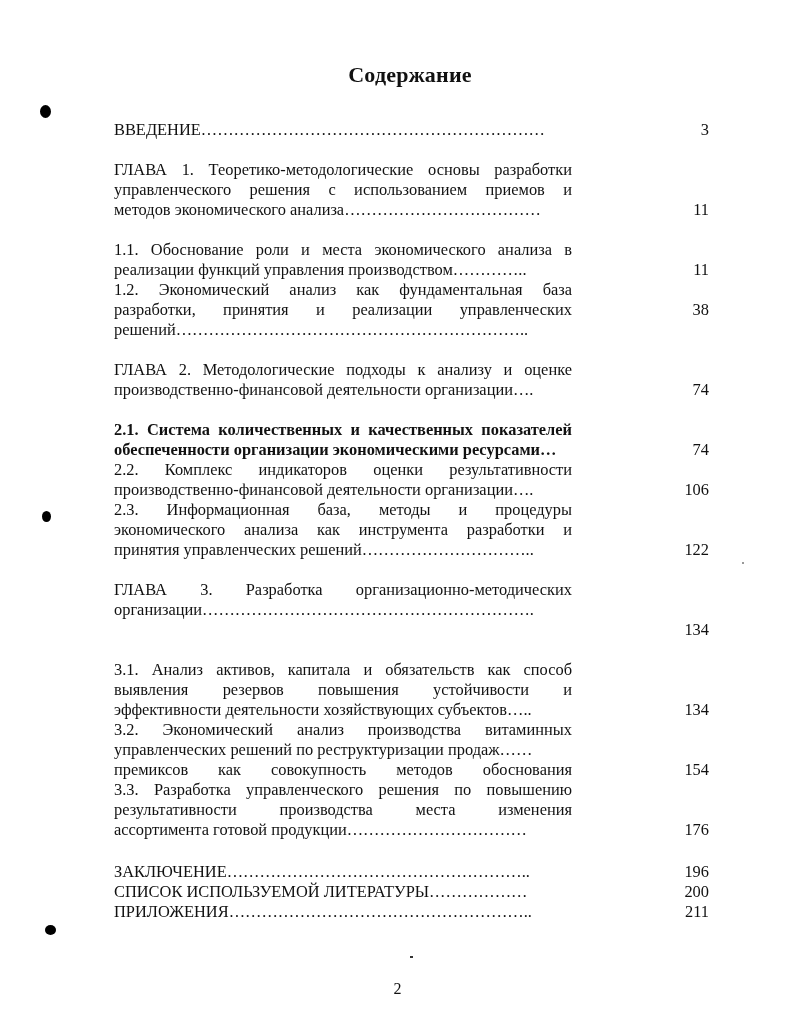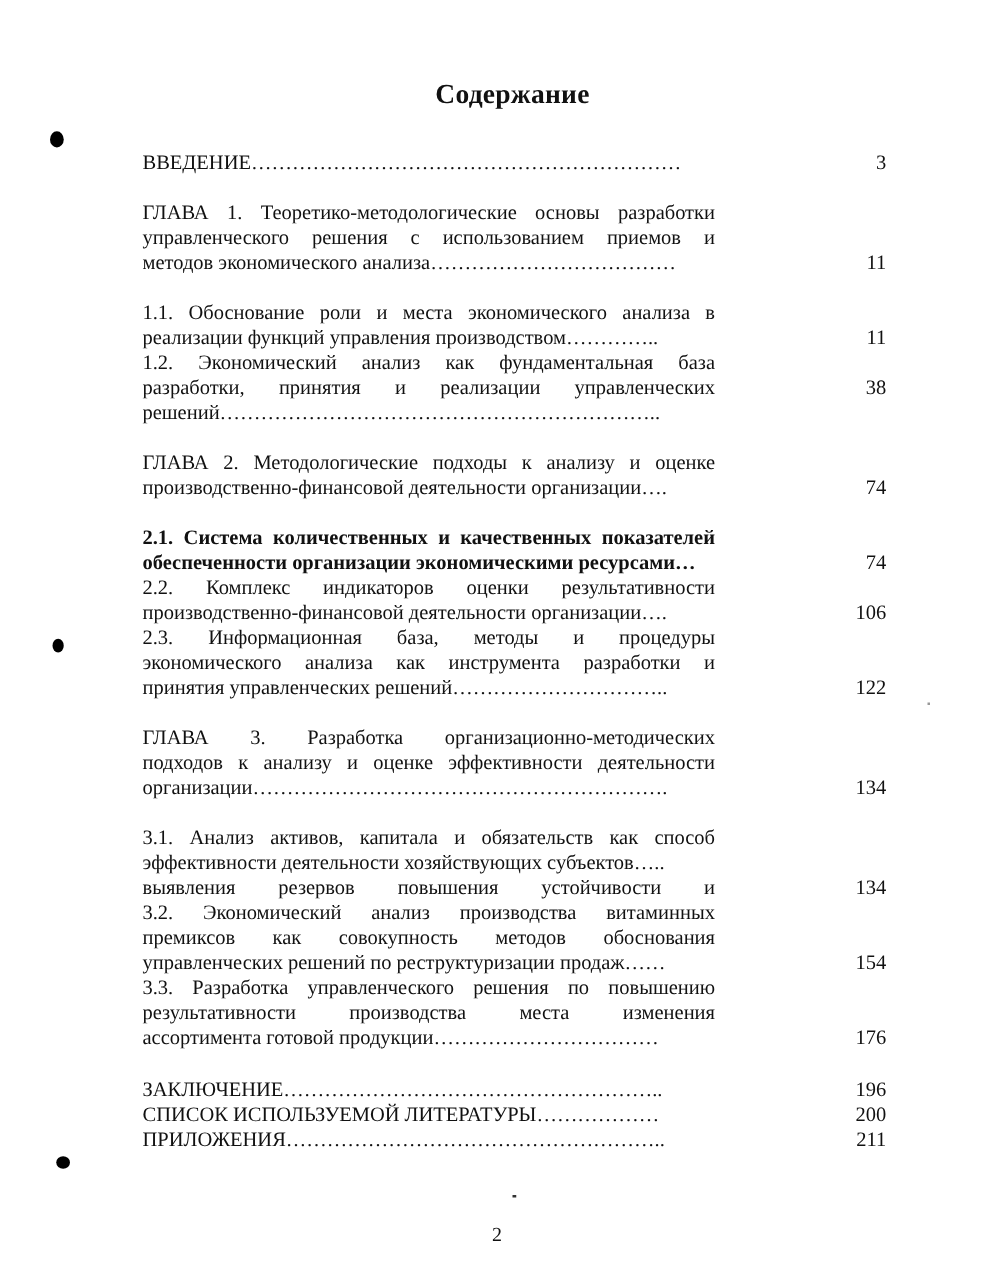--- a/index.html
+++ b/index.html
@@ -71,36 +71,35 @@
 
 <div class="entry" style="top:500px;">
   <span class="line just">2.3. Информационная база, методы и процедуры</span>
   <span class="line just">экономического анализа как инструмента разработки и</span>
   <span class="line">принятия управленческих решений…………………………..</span>
 </div>
 <div class="pg" style="top:540px;">122</div>
 
 <div class="entry" style="top:580px;">
   <span class="line just">ГЛАВА 3. Разработка организационно-методических</span>
-  <span class="line just">подходов к анализу и оценке эффективности деятельности</span>
   <span class="line">организации…………………………………………………….</span>
 </div>
 <div class="pg" style="top:620px;">134</div>
 
 <div class="entry" style="top:660px;">
   <span class="line just">3.1. Анализ активов, капитала и обязательств как способ</span>
+  <span class="line just">выявления резервов повышения устойчивости и</span>
   <span class="line">эффективности деятельности хозяйствующих субъектов…..</span>
-  <span class="line just">выявления резервов повышения устойчивости и</span>
 </div>
 <div class="pg" style="top:700px;">134</div>
 
 <div class="entry" style="top:720px;">
   <span class="line just">3.2. Экономический анализ производства витаминных</span>
+  <span class="line">управленческих решений по реструктуризации продаж……</span>
   <span class="line just">премиксов как совокупность методов обоснования</span>
-  <span class="line">управленческих решений по реструктуризации продаж……</span>
 </div>
 <div class="pg" style="top:760px;">154</div>
 
 <div class="entry" style="top:780px;">
   <span class="line just">3.3. Разработка управленческого решения по повышению</span>
   <span class="line just">результативности производства места изменения</span>
   <span class="line">ассортимента готовой продукции……………………………</span>
 </div>
 <div class="pg" style="top:820px;">176</div>
 

